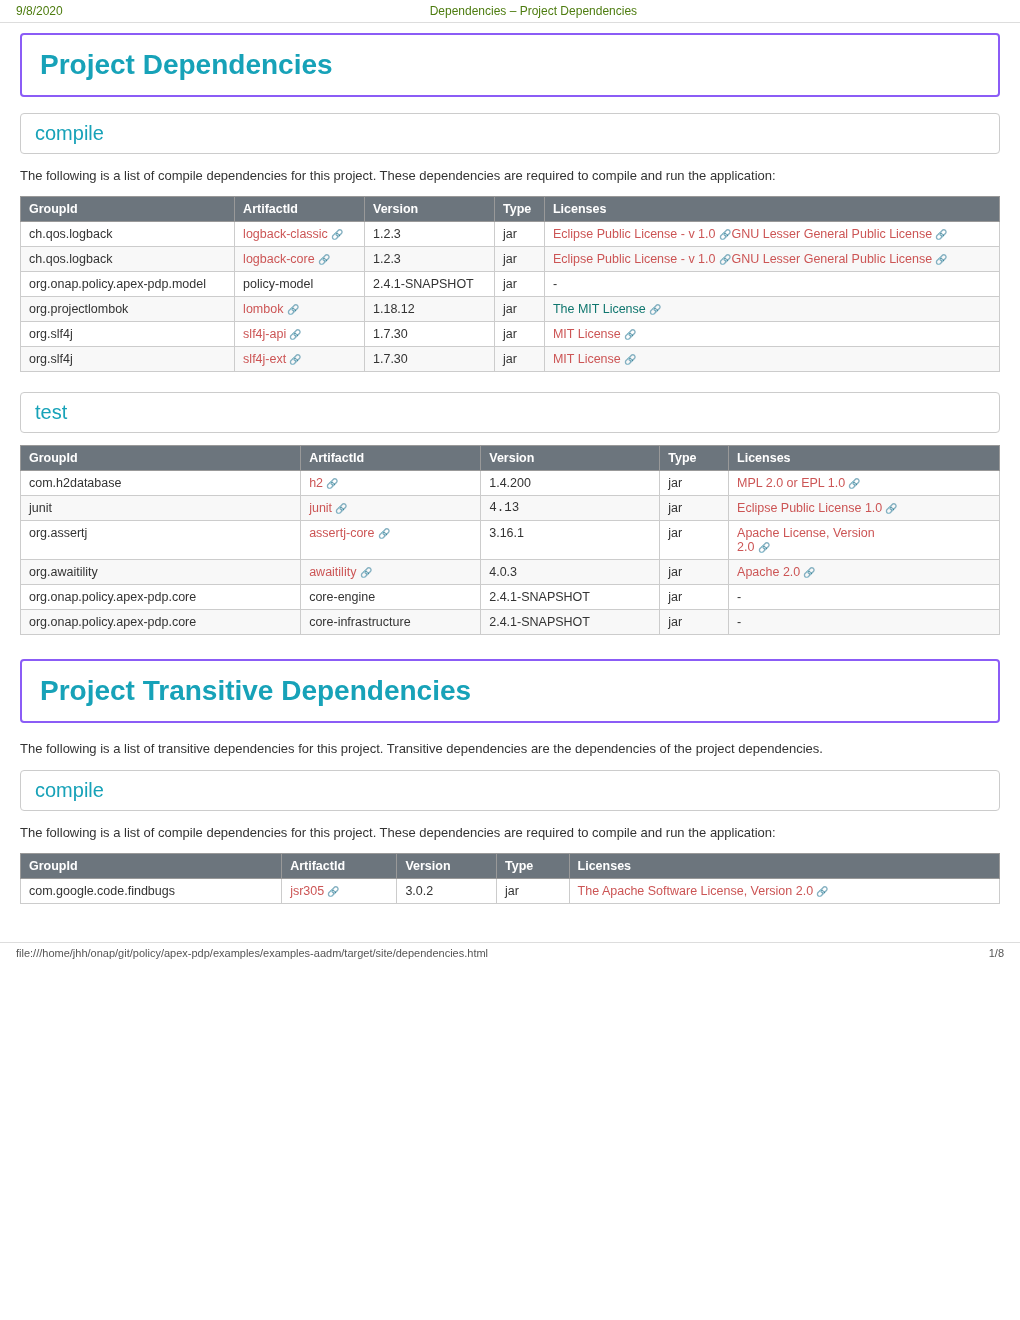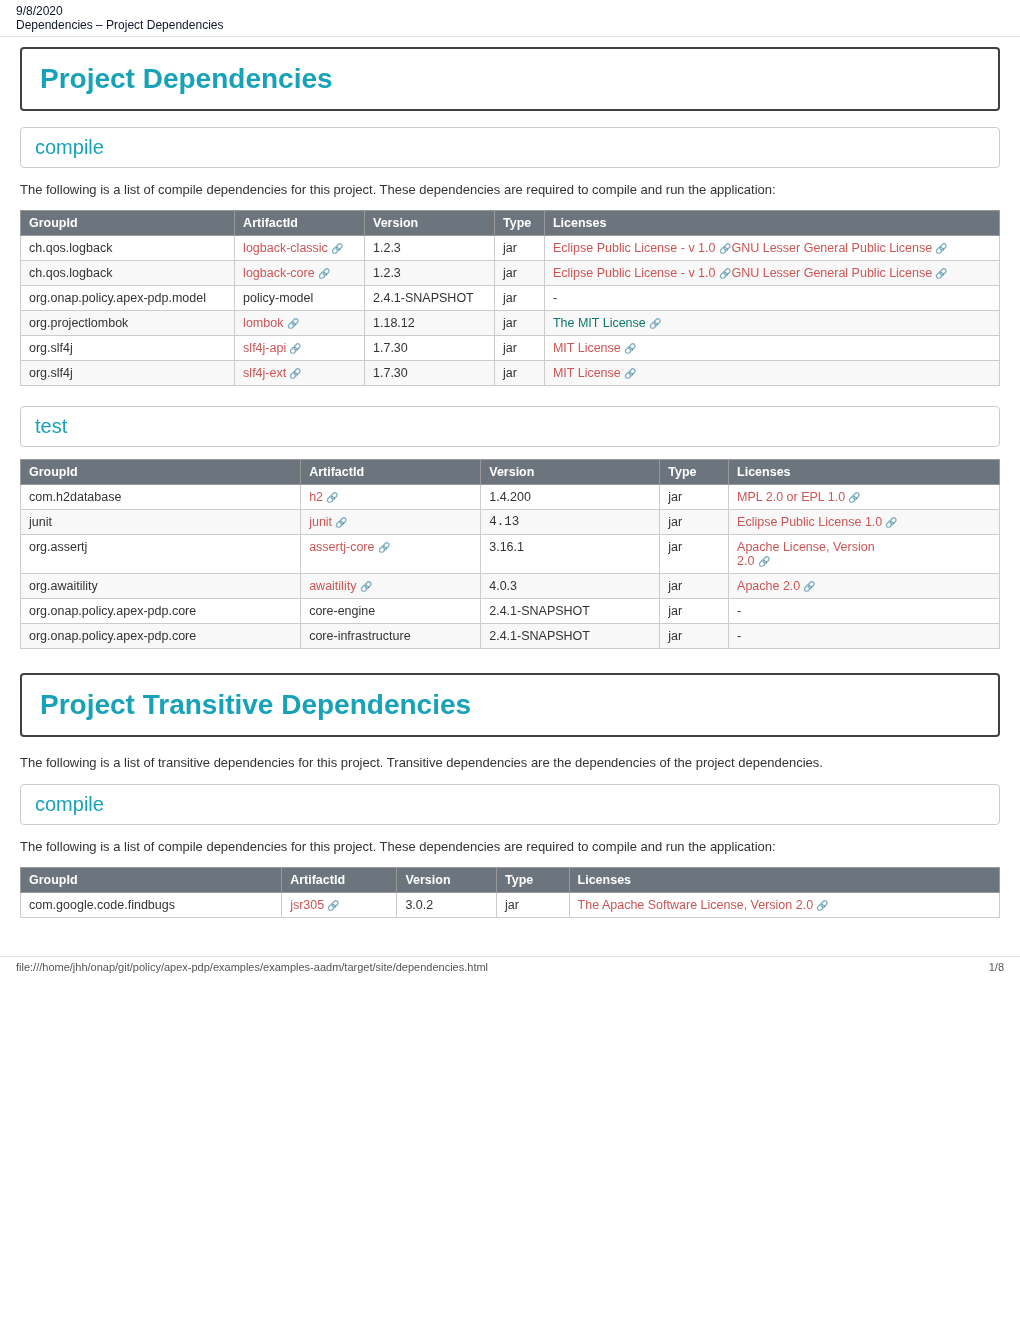--- a/index.html
+++ b/index.html
@@ -6,26 +6,25 @@
     body {
       font-family: Arial, sans-serif;
       font-size: 13px;
       color: #333;
       background: #fff;
       width: 1020px;
     }
     .top-bar {
       display: flex;
       justify-content: space-between;
-      align-items: flex-start;
+      align-items: flex-end;
       padding: 4px 16px;
       font-size: 12px;
-      color: #0f172a;
+      color: #4d7c0f;
       border-bottom: 1px solid #ddd;
-      flex-direction: column;
     }
     .page-content {
       padding: 10px 20px 20px 20px;
     }
     .subsection-box {
       border: 1px solid #ccc;
       border-radius: 4px;
       margin-bottom: 12px;
       padding: 8px 14px;
     }
@@ -77,21 +76,21 @@
       display: flex;
       justify-content: space-between;
       padding: 4px 16px;
       font-size: 11px;
       color: #555;
       border-top: 1px solid #ddd;
       margin-top: 10px;
       gap: 20px;
     }
     .big-title-box {
-      border: 2px solid #404040;
+      border: 2px solid #8b5cf6;
       border-radius: 4px;
       padding: 14px 18px;
       margin-bottom: 16px;
     }
     .big-title {
       font-size: 28px;
       font-weight: bold;
       color: #17a2b8;
     }
   </style>

